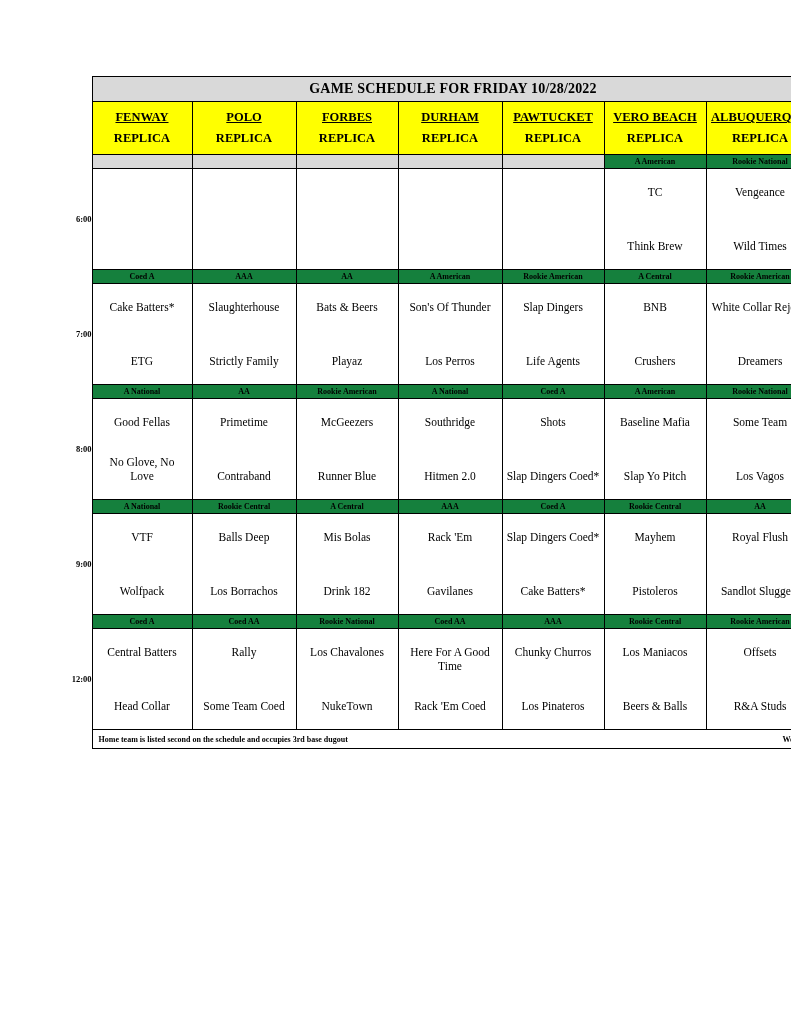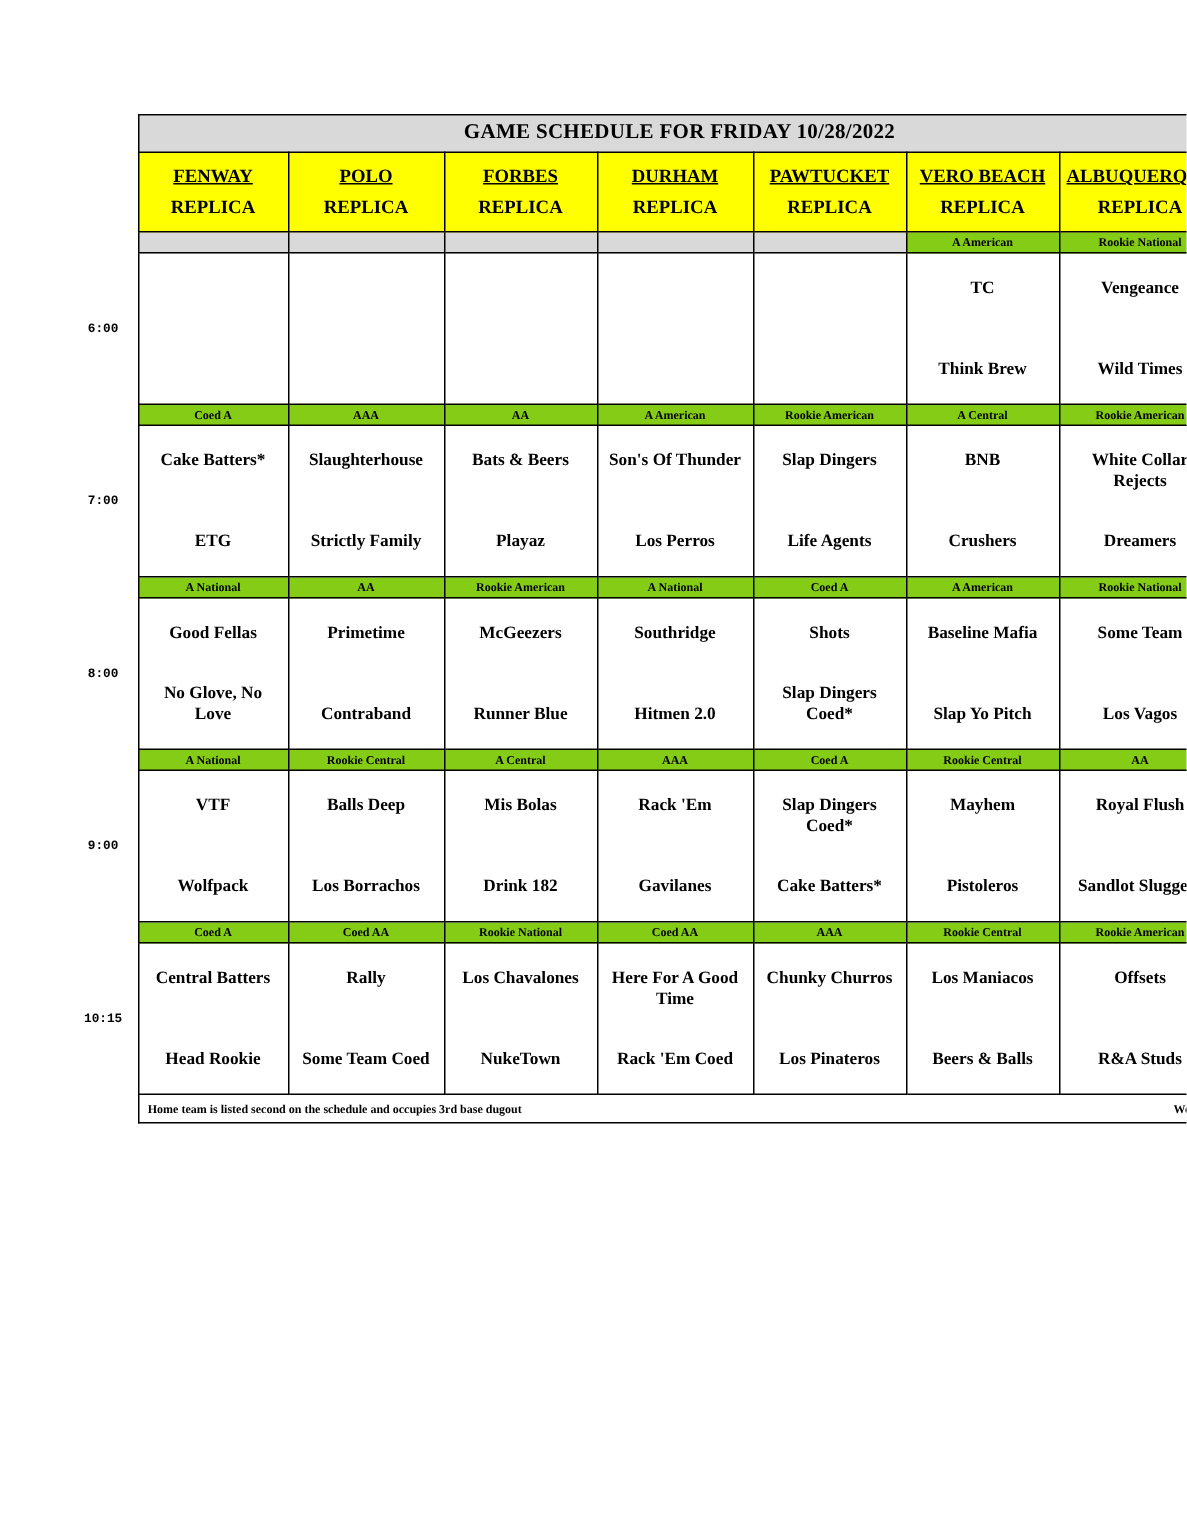--- a/index.html
+++ b/index.html
@@ -60,38 +60,37 @@
   .field-head .l2 { display: block; }
   
   .time-col {
     width: 46px;
     border: none !important;
     background: #ffffff;
   }
   .time-label {
     font-size: 8.5px;
     font-weight: bold;
-    text-align: center;
+    text-align: right;
     color: #000;
-    font-family: Liberation Mono, monospace;
   }
   
   .div-cell {
-    background: #84cc16;
+    background: #15803d;
     font-size: 8px;
     font-weight: bold;
     height: 13px;
     line-height: 13px;
   }
   .div-cell.empty { background: #d9d9d9; }
   
   .game-cell {
     height: 100px;
     font-size: 11.5px;
-    font-weight: bold;
+    font-weight: normal;
     position: relative;
   }
   .game-inner {
     display: flex;
     flex-direction: column;
     justify-content: space-between;
     height: 100px;
     box-sizing: border-box;
     padding: 16px 4px 16px 4px;
   }
@@ -403,26 +402,26 @@
             <td class="div-cell">Coed A</td>
             <td class="div-cell">Coed AA</td>
             <td class="div-cell">Rookie National</td>
             <td class="div-cell">Coed AA</td>
             <td class="div-cell">AAA</td>
             <td class="div-cell">Rookie Central</td>
             <td class="div-cell">Rookie American</td>
           </tr>
           <tr>
             <td class="time-col">
-              <div class="time-label">10:15</div>
+              <div class="time-label">12:00</div>
             </td>
             <td class="game-cell">
               <div class="game-inner">
                 <div class="team away">Central Batters</div>
-                <div class="team home">Head Rookie</div>
+                <div class="team home">Head Collar</div>
               </div>
             </td>
             <td class="game-cell">
               <div class="game-inner">
                 <div class="team away">Rally</div>
                 <div class="team home">Some Team Coed</div>
               </div>
             </td>
             <td class="game-cell">
               <div class="game-inner">

